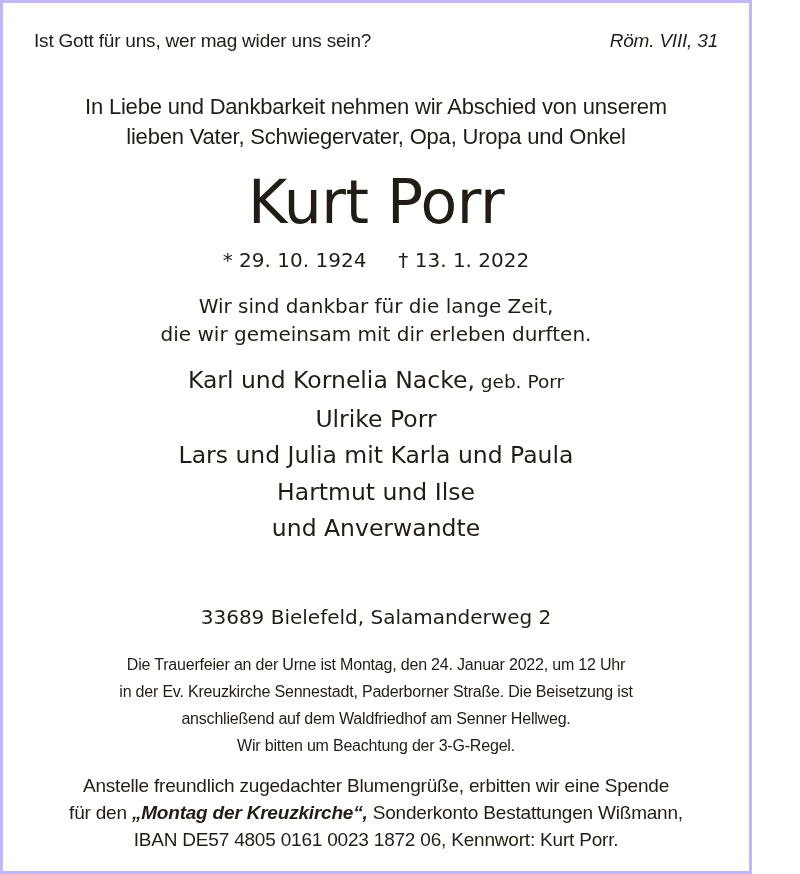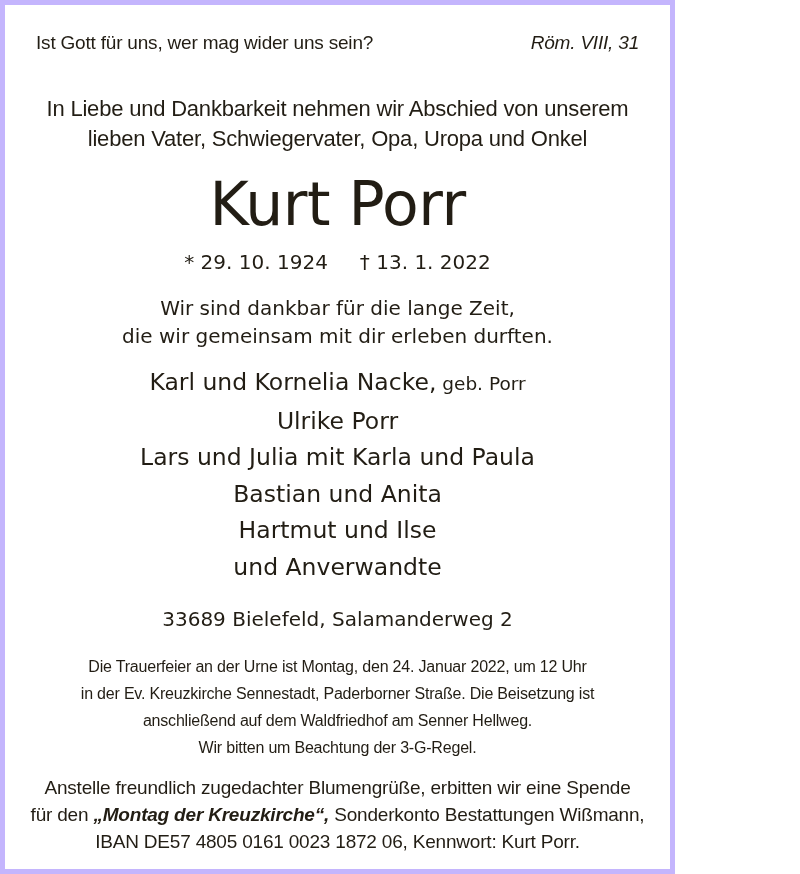--- a/index.html
+++ b/index.html
@@ -8,23 +8,23 @@
       background: #ffffff;
     }
     body {
       width: 800px;
       height: 874px;
       overflow: hidden;
     }
     .frame {
       position: relative;
       box-sizing: border-box;
-      width: 675px;
+      width: 752px;
       height: 874px;
-      border: 5px solid #c4b5fd;
+      border: 3px solid #c4b5fd;
       background: #ffffff;
       color: #221d14;
       font-family: "DejaVu Sans", sans-serif;
     }
     .row {
       position: absolute;
       left: 0;
       right: 0;
       text-align: center;
       white-space: nowrap;
@@ -120,21 +120,20 @@
 
   <div class="row thanks">
     <span class="line">Wir sind dankbar für die lange Zeit,</span>
     <span class="line">die wir gemeinsam mit dir erleben durften.</span>
   </div>
 
   <div class="row family">
     <span class="line"><span>Karl und Kornelia Nacke,</span><span class="small"> geb. Porr</span></span>
     <span class="line">Ulrike Porr</span>
     <span class="line">Lars und Julia mit Karla und Paula</span>
-    <span class="line">Bastian und Anita</span>
     <span class="line">Hartmut und Ilse</span>
     <span class="line">und Anverwandte</span>
   </div>
 
   <div class="row address">33689 Bielefeld, Salamanderweg 2</div>
 
   <div class="row ceremony condensed">
     <span class="line">Die Trauerfeier an der Urne ist Montag, den 24. Januar 2022, um 12 Uhr</span>
     <span class="line">in der Ev. Kreuzkirche Sennestadt, Paderborner Straße. Die Beisetzung ist</span>
     <span class="line">anschließend auf dem Waldfriedhof am Senner Hellweg.</span>

